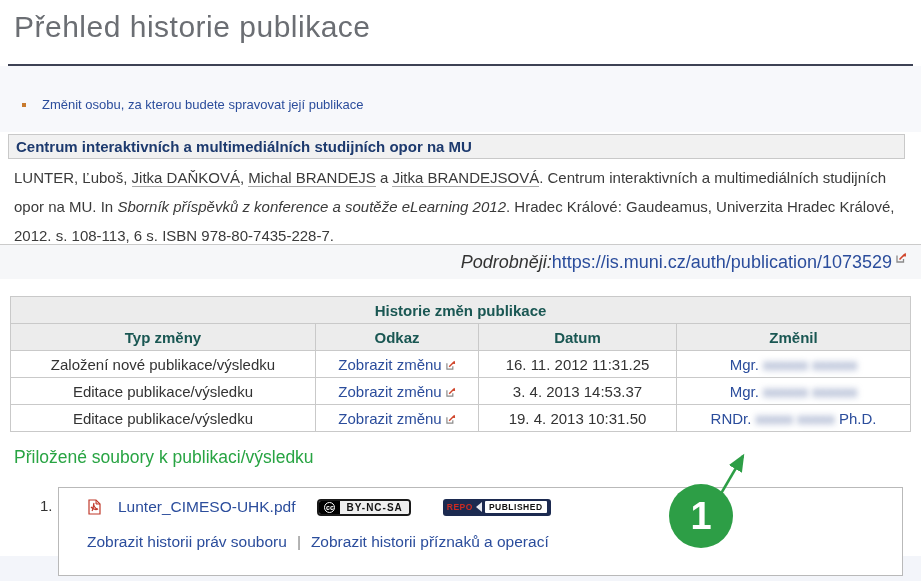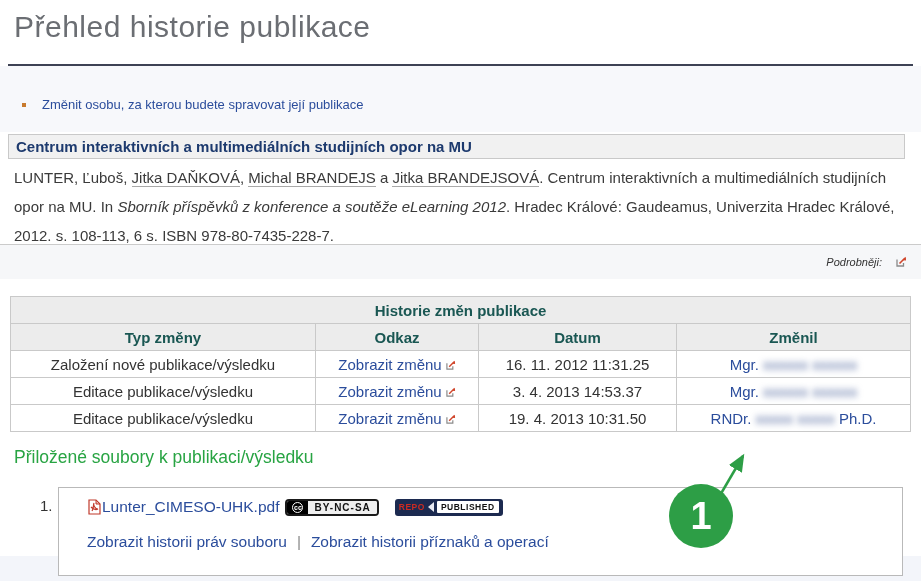--- a/index.html
+++ b/index.html
@@ -41,21 +41,21 @@
   }
   .citation em{font-style:italic;}
   a.person{color:#3a3a3a;border-bottom:1px solid #a9a9a9;}
   
   .detail-strip{
     position:absolute;left:0;top:244px;width:921px;height:35px;
     background:#f6f7f9;border-top:1px solid #cbcbcb;
     display:flex;align-items:center;justify-content:flex-end;
     padding-right:0;box-sizing:border-box;
   }
-  .detail-inner{margin-right:14px;font-size:11px;display:flex;align-items:flex-start;gap:10px;}
+  .detail-inner{margin-right:14px;font-size:18px;display:flex;align-items:flex-start;gap:0;}
   .detail-label{font-style:italic;color:#333;}
   
   .extlink{display:inline-block;vertical-align:baseline;margin-left:4px;}
   
   table.history{
     position:absolute;left:10px;top:296px;width:900px;
     border-collapse:collapse;table-layout:fixed;font-size:15px;
   }
   table.history th,table.history td{
     border:1px solid #c9c9c9;text-align:center;padding:2px 4px;height:22px;
@@ -76,21 +76,21 @@
     position:absolute;left:0;top:556px;width:921px;height:25px;background:#f3f5fa;
   }
   .file-index{
     position:absolute;left:40px;top:497px;font-size:15px;color:#333;
   }
   .file-box{
     position:absolute;left:58px;top:487px;width:845px;height:89px;
     background:#fff;border:1px solid #b9b9b9;box-sizing:border-box;
   }
   .file-row1{
-    position:absolute;left:28px;top:10px;display:flex;align-items:center;gap:0;justify-content:space-between;
+    position:absolute;left:28px;top:10px;display:flex;align-items:center;gap:16px;justify-content:space-between;
   }
   .file-link{font-size:15.5px;}
   .file-row2{
     position:absolute;left:28px;top:45px;font-size:15.5px;display:flex;gap:10px;align-items:center;
   }
   .link-sep{color:#8a8a8a;}
   
   .cc-badge{
     display:inline-flex;align-items:stretch;border:2px solid #1a1a1a;border-radius:4px;
     overflow:hidden;height:13px;margin-left:6px;
@@ -136,20 +136,21 @@
   <a>Změnit osobu, za kterou budete spravovat její publikace</a>
 </div>
 
 <div class="pub-title-box">Centrum interaktivních a multimediálních studijních opor na MU</div>
 
 <div class="citation"><span>LUNTER, Ľuboš, </span><a class="person">Jitka DAŇKOVÁ</a><span>, </span><a class="person">Michal BRANDEJS</a><span> a </span><a class="person">Jitka BRANDEJSOVÁ</a><span>. Centrum interaktivních a multimediálních studijních opor na MU. In </span><em>Sborník příspěvků z konference a soutěže eLearning 2012</em><span>. Hradec Králové: Gaudeamus, Univerzita Hradec Králové, 2012. s. 108-113, 6 s. ISBN 978-80-7435-228-7.</span></div>
 
 <div class="detail-strip">
   <div class="detail-inner">
     <span class="detail-label">Podrobněji:</span>
+    <a>https://is.muni.cz/auth/publication/1073529</a>
     <svg class="extlink" width="11" height="11" viewBox="0 0 11 11">
         <path d="M1 3.5 V10 H7.5 V7" fill="none" stroke="#8a8a8a" stroke-width="1.3"></path>
         <path d="M3.5 7.5 L9 2" stroke="#d0452b" stroke-width="1.6" fill="none"></path>
         <path d="M9.8 0.8 L10 4.4 L6.4 4.2 Z" fill="#d0452b" transform="rotate(0)"></path>
       </svg>
   </div>
 </div>
 
 <table class="history">
   <colgroup>

